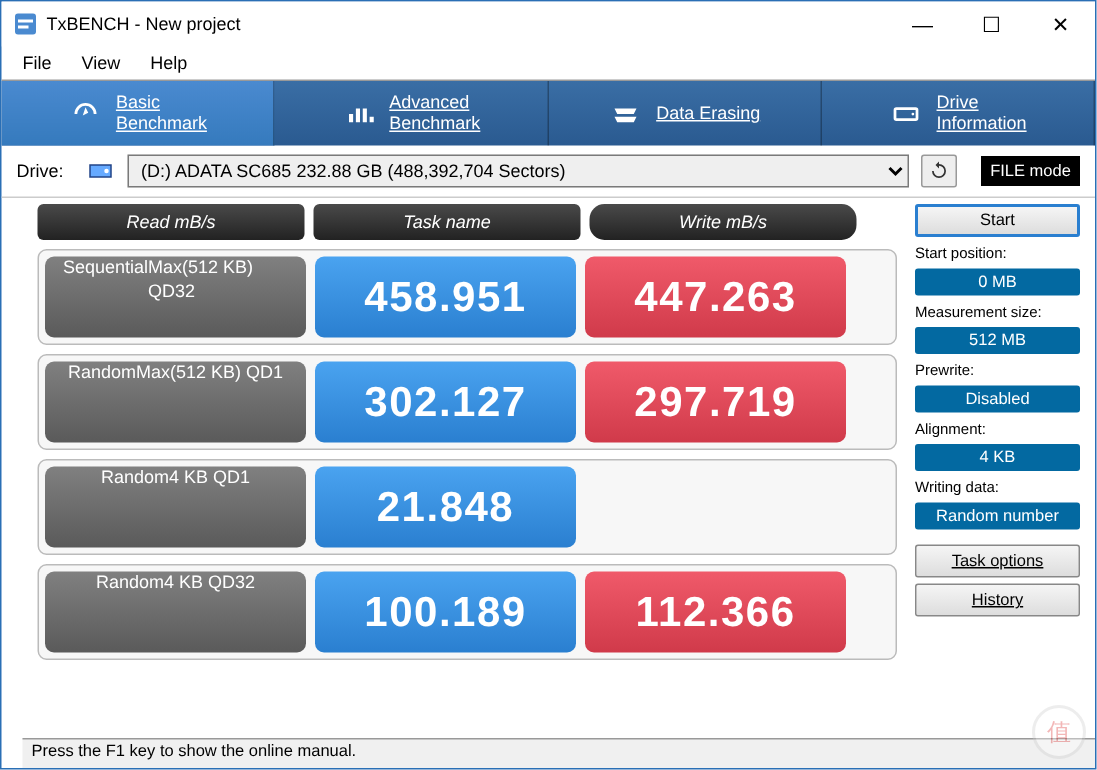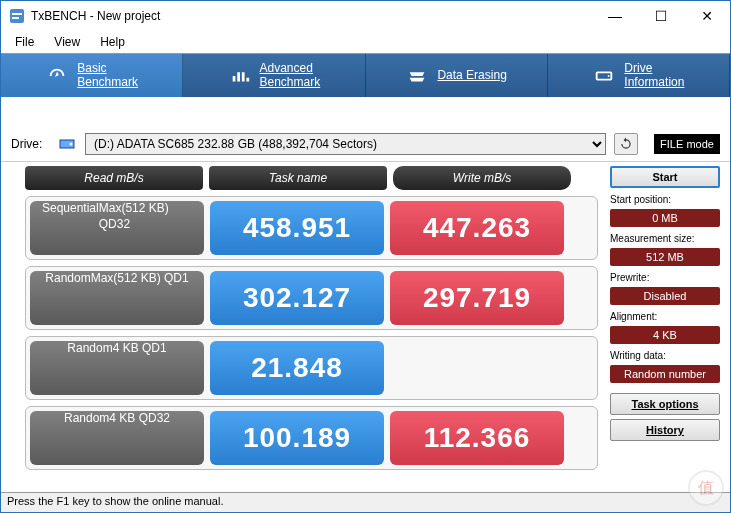--- a/index.html
+++ b/index.html
@@ -13,47 +13,47 @@
 
 .menubar { height: 22px; display: flex; align-items: center; padding: 0 6px; font-size: 12px; gap: 4px; }
 .menubar span { padding: 2px 8px; cursor: pointer; }
 
 .tabstrip { display: flex; background: linear-gradient(#3a6ea5, #2a5a90); height: 44px; border-top: 1px solid #999; }
 .tab { flex: 1; display: flex; align-items: center; justify-content: center; color: #fff; font-size: 12px; gap: 8px; border-right: 1px solid rgba(0,0,0,0.3); cursor: pointer; padding: 0 8px; }
 .tab.active { background: linear-gradient(#4a8ad0, #357abd); }
 .tab .ticon { width: 24px; height: 24px; display: flex; align-items: center; justify-content: center; }
 .tab .tlabel { text-align: left; line-height: 1.15; text-decoration: underline; }
 
-.drivebar { display: flex; align-items: center; padding: 6px 10px; gap: 8px; font-size: 12px; border-bottom: 1px solid #ccc; margin-top: 30px; }
+.drivebar { display: flex; align-items: center; padding: 6px 10px; gap: 8px; font-size: 12px; border-bottom: 1px solid #ccc; }
 .drivebar label { width: 40px; }
 .drivebar select { flex: 1; height: 22px; font-size: 12px; padding: 0 4px; border: 1px solid #7a7a7a; }
 .drivebar .refresh { width: 24px; height: 22px; border: 1px solid #999; background: #eee; display: flex; align-items: center; justify-content: center; cursor: pointer; border-radius: 2px; }
 .drivebar .filemode { width: 66px; height: 20px; background: #000; color: #fff; font-size: 11px; display: flex; align-items: center; justify-content: center; cursor: pointer; margin-left: 8px; }
 
 .main { display: flex; padding: 4px 10px 0 24px; gap: 12px; }
 .bench { flex: 1; }
 .headerrow { display: flex; gap: 6px; margin-bottom: 6px; }
 .headerrow .hcell { background: linear-gradient(#4a4a4a, #222); color: #fff; font-size: 12px; font-style: italic; height: 24px; display: flex; align-items: center; justify-content: center; border-radius: 4px; }
 .hcell.task { width: 178px; }
 .hcell.read { width: 178px; }
 .hcell.write { width: 178px; border-radius: 10px; }
 
 .row { display: flex; gap: 6px; margin-bottom: 6px; border: 1px solid #bbb; border-radius: 6px; padding: 4px; background: #f7f7f7; }
 .cell { height: 54px; border-radius: 6px; display: flex; align-items: center; justify-content: center; color: #fff; font-weight: bold; }
 .cell.task { width: 174px; background: linear-gradient(#808080, #5a5a5a); flex-direction: row; align-items: flex-start; padding: 0 12px; font-size: 12px; font-weight: normal; line-height: 1.3; }
 .cell.read { width: 174px; background: linear-gradient(#4aa3f0, #2a7fd0); font-size: 28px; letter-spacing: 1px; font-family: "Arial Black", sans-serif; }
 .cell.write { width: 174px; background: linear-gradient(#f05a6a, #d03a4a); font-size: 28px; letter-spacing: 1px; font-family: "Arial Black", sans-serif; }
 
 .sidebar { width: 110px; display: flex; flex-direction: column; gap: 4px; }
-.btn { height: 22px; border: 1px solid #888; background: linear-gradient(#f5f5f5, #ddd); font-size: 11px; display: flex; align-items: center; justify-content: center; cursor: pointer; border-radius: 2px; font-weight: bold; }
+.btn { height: 22px; border: 1px solid #888; background: linear-gradient(#f5f5f5, #ddd); font-size: 11px; display: flex; align-items: center; justify-content: center; cursor: pointer; border-radius: 2px; }
 .btn.start { border: 2px solid #2a7fd0; }
 .sidelabel { font-size: 10px; margin-top: 2px; }
-.sideval { background: #7f1d1d; color: #fff; font-size: 11px; height: 18px; display: flex; align-items: center; justify-content: center; border-radius: 2px; }
+.sideval { background: #0369a1; color: #fff; font-size: 11px; height: 18px; display: flex; align-items: center; justify-content: center; border-radius: 2px; }
 
-.statusbar { position: absolute; bottom: 0; left: 0; right: 0; height: 20px; border-top: 1px solid #999; font-size: 11px; padding: 2px 6px; background: #f0f0f0; }
+.statusbar { position: absolute; bottom: 0; left: 14px; right: 0; height: 20px; border-top: 1px solid #999; font-size: 11px; padding: 2px 6px; background: #f0f0f0; }
 
 .watermark { position: absolute; bottom: 6px; right: 6px; opacity: 0.35; pointer-events: none; display: flex; align-items: center; gap: 4px; font-size: 10px; color: #555; }
 .watermark .wm-circle { width: 36px; height: 36px; border-radius: 50%; background: #fff; border: 2px solid #ccc; display: flex; align-items: center; justify-content: center; font-size: 16px; color: #d33; }
 </style>
 </head>
 <body>
 
 <div class="titlebar">
   <svg class="icon" viewBox="0 0 16 16">
       <rect x="1" y="1" width="14" height="14" fill="#4a8ad0" rx="2"></rect>

